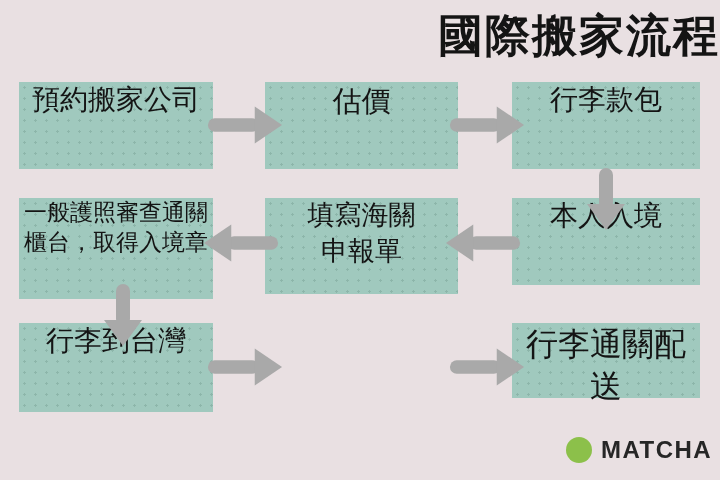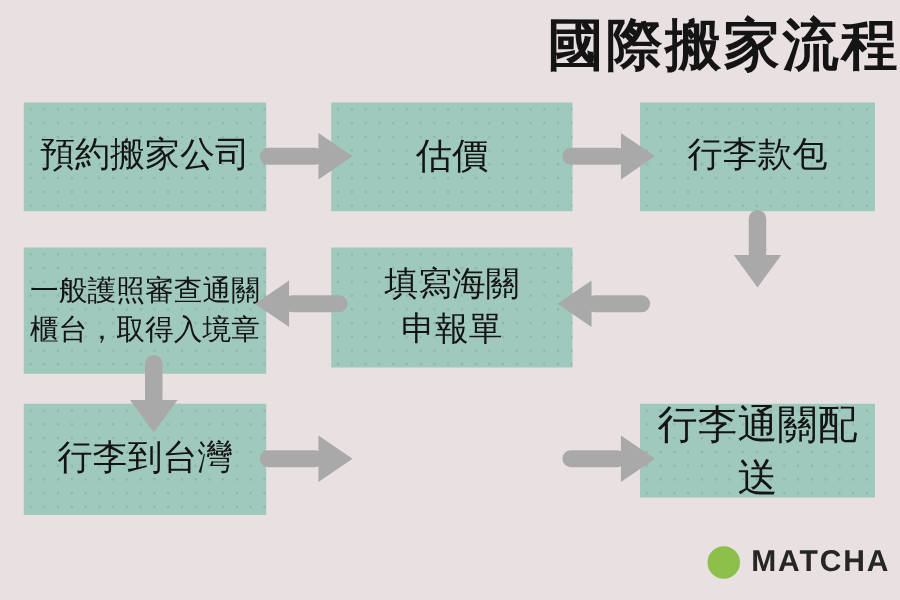--- a/index.html
+++ b/index.html
@@ -32,21 +32,21 @@
     font-weight: 900;
     letter-spacing: 2px;
     color: var(--title-text);
   }
   .box {
     position: absolute;
     background-color: var(--box-fill);
     background-image: radial-gradient(rgba(25, 60, 50, 0.14) 1px, rgba(0,0,0,0) 1.3px);
     background-size: 11px 11px;
     display: flex;
-    align-items: center;
+    align-items: flex-start;
     justify-content: center;
     text-align: center;
     z-index: 1;
   }
   .box-label {
     font-family: "Liberation Serif", serif;
     color: var(--box-text);
     white-space: pre-line;
     line-height: 1.32;
   }
@@ -103,20 +103,23 @@
   <div class="box b1">
     <span class="box-label">預約搬家公司</span>
   </div>
   <div class="box b2">
     <span class="box-label">估價</span>
   </div>
   <div class="box b3">
     <span class="box-label">行李款包</span>
   </div>
 
+  <div class="box b4">
+    <span class="box-label">本人入境</span>
+  </div>
   <div class="box b5">
     <span class="box-label">填寫海關
 申報單</span>
   </div>
   <div class="box b6">
     <span class="box-label">一般護照審查通關
 櫃台，取得入境章</span>
   </div>
 
   <div class="box b7">

